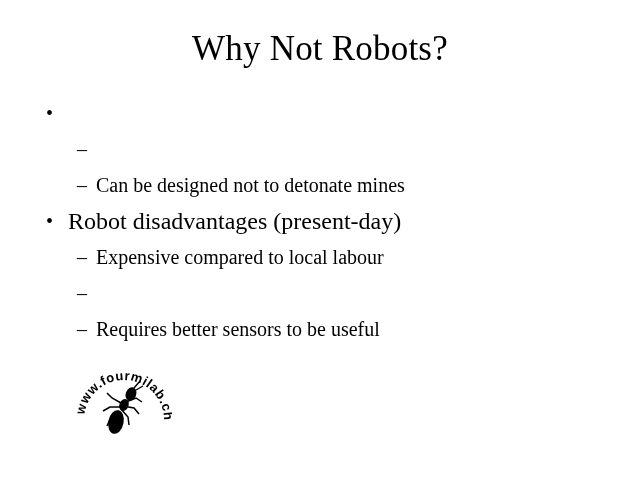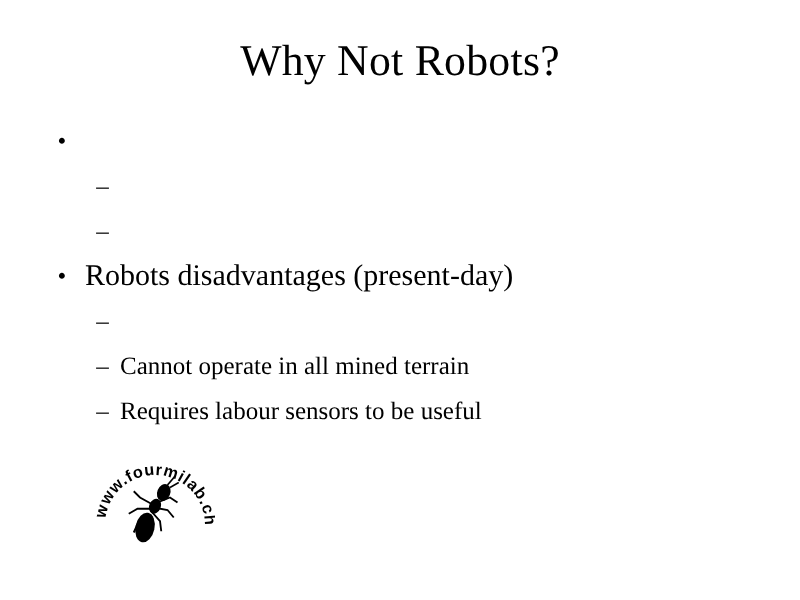--- a/index.html
+++ b/index.html
@@ -94,39 +94,40 @@
     <div class="lvl1">
       <span class="marker">•</span>
     </div>
 
     <div class="lvl2">
       <span class="marker">–</span>
     </div>
 
     <div class="lvl2">
       <span class="marker">–</span>
+      <span>Can be designed not to detonate mines</span>
     </div>
 
     <div class="lvl1">
       <span class="marker">•</span>
-      <span>Robots disadvantages (present-day)</span>
+      <span>Robot disadvantages (present-day)</span>
+    </div>
+
+    <div class="lvl2">
+      <span class="marker">–</span>
+      <span>Expensive compared to local labour</span>
     </div>
 
     <div class="lvl2">
       <span class="marker">–</span>
     </div>
 
     <div class="lvl2">
       <span class="marker">–</span>
-      <span>Cannot operate in all mined terrain</span>
-    </div>
-
-    <div class="lvl2">
-      <span class="marker">–</span>
-      <span>Requires labour sensors to be useful</span>
+      <span>Requires better sensors to be useful</span>
     </div>
 
   </div>
 
   <div class="logo">
     <svg viewBox="0 0 96 82" xmlns="http://www.w3.org/2000/svg" aria-hidden="true">
       <g fill="#000000">
 
         <ellipse cx="55" cy="22" rx="5.2" ry="7" transform="rotate(22 55 22)"></ellipse>
         <ellipse cx="48" cy="33" rx="4.6" ry="6.2" transform="rotate(22 48 33)"></ellipse>

